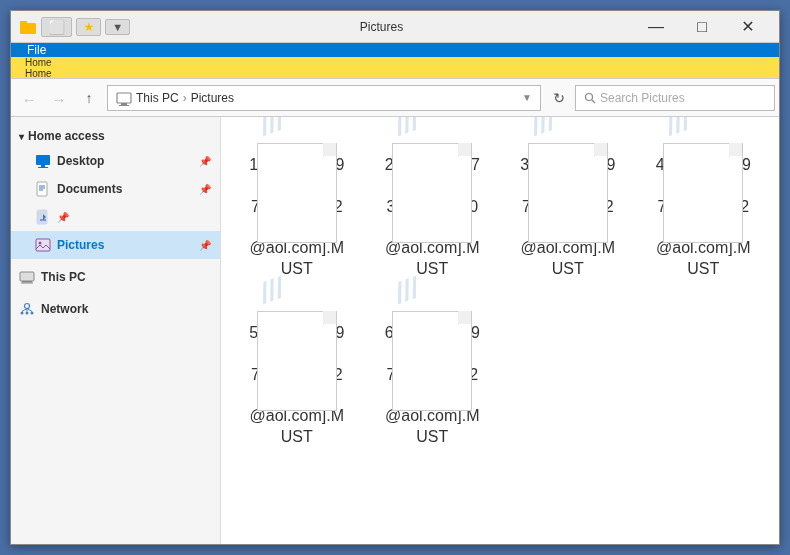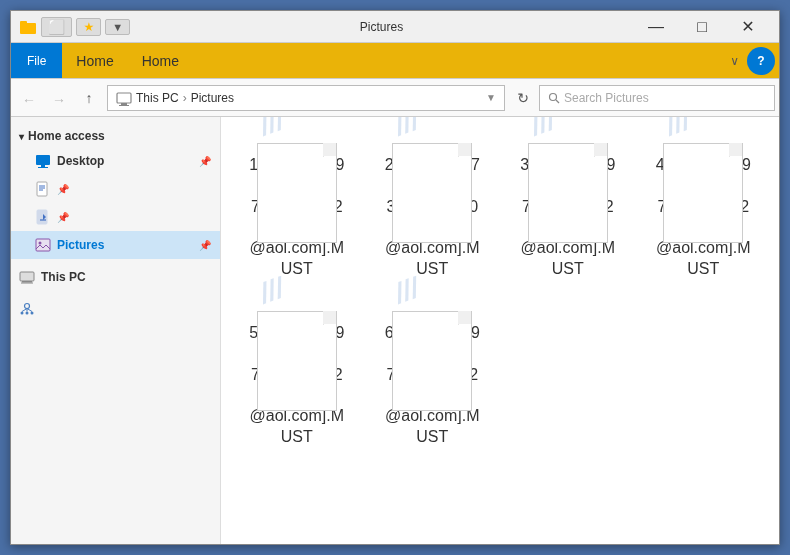--- a/index.html
+++ b/index.html
@@ -66,40 +66,41 @@
       align-items: center;
       justify-content: center;
       font-size: 16px;
       color: #333;
       cursor: pointer;
       border: none;
       background: transparent;
     }
     
     .menu-bar {
-      background: #eab308;
+      background: #fde047;
       height: 36px;
       display: flex;
       align-items: stretch;
       border-bottom: 1px solid #ccc;
+      flex-direction: column;
     }
     .menu-file {
       background: #0078d4;
       color: white;
       padding: 0 16px;
       display: flex;
       align-items: center;
       font-size: 12px;
       cursor: pointer;
     }
     .menu-item {
       padding: 0 14px;
       display: flex;
       align-items: center;
-      font-size: 14px;
+      font-size: 10px;
       cursor: pointer;
       color: #333;
     }
     .menu-bar-right {
       margin-left: auto;
       display: flex;
       align-items: center;
       padding-right: 4px;
       gap: 2px;
     }
@@ -154,21 +155,21 @@
       gap: 4px;
       margin: 0 2px;
     }
     .path-sep { color: #888; }
     .path-chevron {
       margin-left: auto;
       color: #888;
       font-size: 10px;
     }
     .search-box {
-      width: 236px;
+      width: 200px;
       height: 26px;
       border: 1px solid #bbb;
       background: white;
       display: flex;
       align-items: center;
       padding: 0 8px;
       gap: 4px;
       color: #888;
       font-size: 12px;
     }
@@ -430,20 +431,21 @@
 
         <div class="sidebar-item">
           <div class="sidebar-item-icon">
             <svg width="16" height="16" viewBox="0 0 16 16">
               <rect x="2" y="1" width="10" height="14" rx="1" fill="white" stroke="#aaa" stroke-width="1"></rect>
               <line x1="4" y1="5" x2="10" y2="5" stroke="#4472c4" stroke-width="1"></line>
               <line x1="4" y1="7" x2="10" y2="7" stroke="#4472c4" stroke-width="1"></line>
               <line x1="4" y1="9" x2="8" y2="9" stroke="#4472c4" stroke-width="1"></line>
             </svg>
           </div>
+          <span class="sidebar-item-label">Documents</span>
           <span class="sidebar-pin">📌</span>
         </div>
 
         <div class="sidebar-item">
           <div class="sidebar-item-icon icon-downloads">
             <svg width="16" height="16" viewBox="0 0 16 16">
               <rect x="2" y="1" width="10" height="14" rx="1" fill="#4472c4" opacity="0.2" stroke="#4472c4" stroke-width="1"></rect>
               <polygon points="8,5 8,11 5,8 8,11 11,8" fill="#4472c4"></polygon>
               <line x1="5" y1="11" x2="11" y2="11" stroke="#4472c4" stroke-width="1.2"></line>
             </svg>
@@ -483,20 +485,21 @@
             <svg width="16" height="16" viewBox="0 0 16 16">
               <circle cx="8" cy="5" r="2.5" fill="none" stroke="#4a7fc1" stroke-width="1.2"></circle>
               <circle cx="3" cy="12" r="1.5" fill="#4a7fc1"></circle>
               <circle cx="8" cy="12" r="1.5" fill="#4a7fc1"></circle>
               <circle cx="13" cy="12" r="1.5" fill="#4a7fc1"></circle>
               <line x1="8" y1="7.5" x2="3" y2="10.5" stroke="#4a7fc1" stroke-width="1"></line>
               <line x1="8" y1="7.5" x2="8" y2="10.5" stroke="#4a7fc1" stroke-width="1"></line>
               <line x1="8" y1="7.5" x2="13" y2="10.5" stroke="#4a7fc1" stroke-width="1"></line>
             </svg>
           </div>
+          <span class="sidebar-item-label">Network</span>
         </div>
       </div>
     </div>
 
     <div class="file-area">
 
       <div class="file-item">
         <div class="file-icon">
           <div class="file-icon-page"></div>
           <div class="file-icon-corner"></div>

